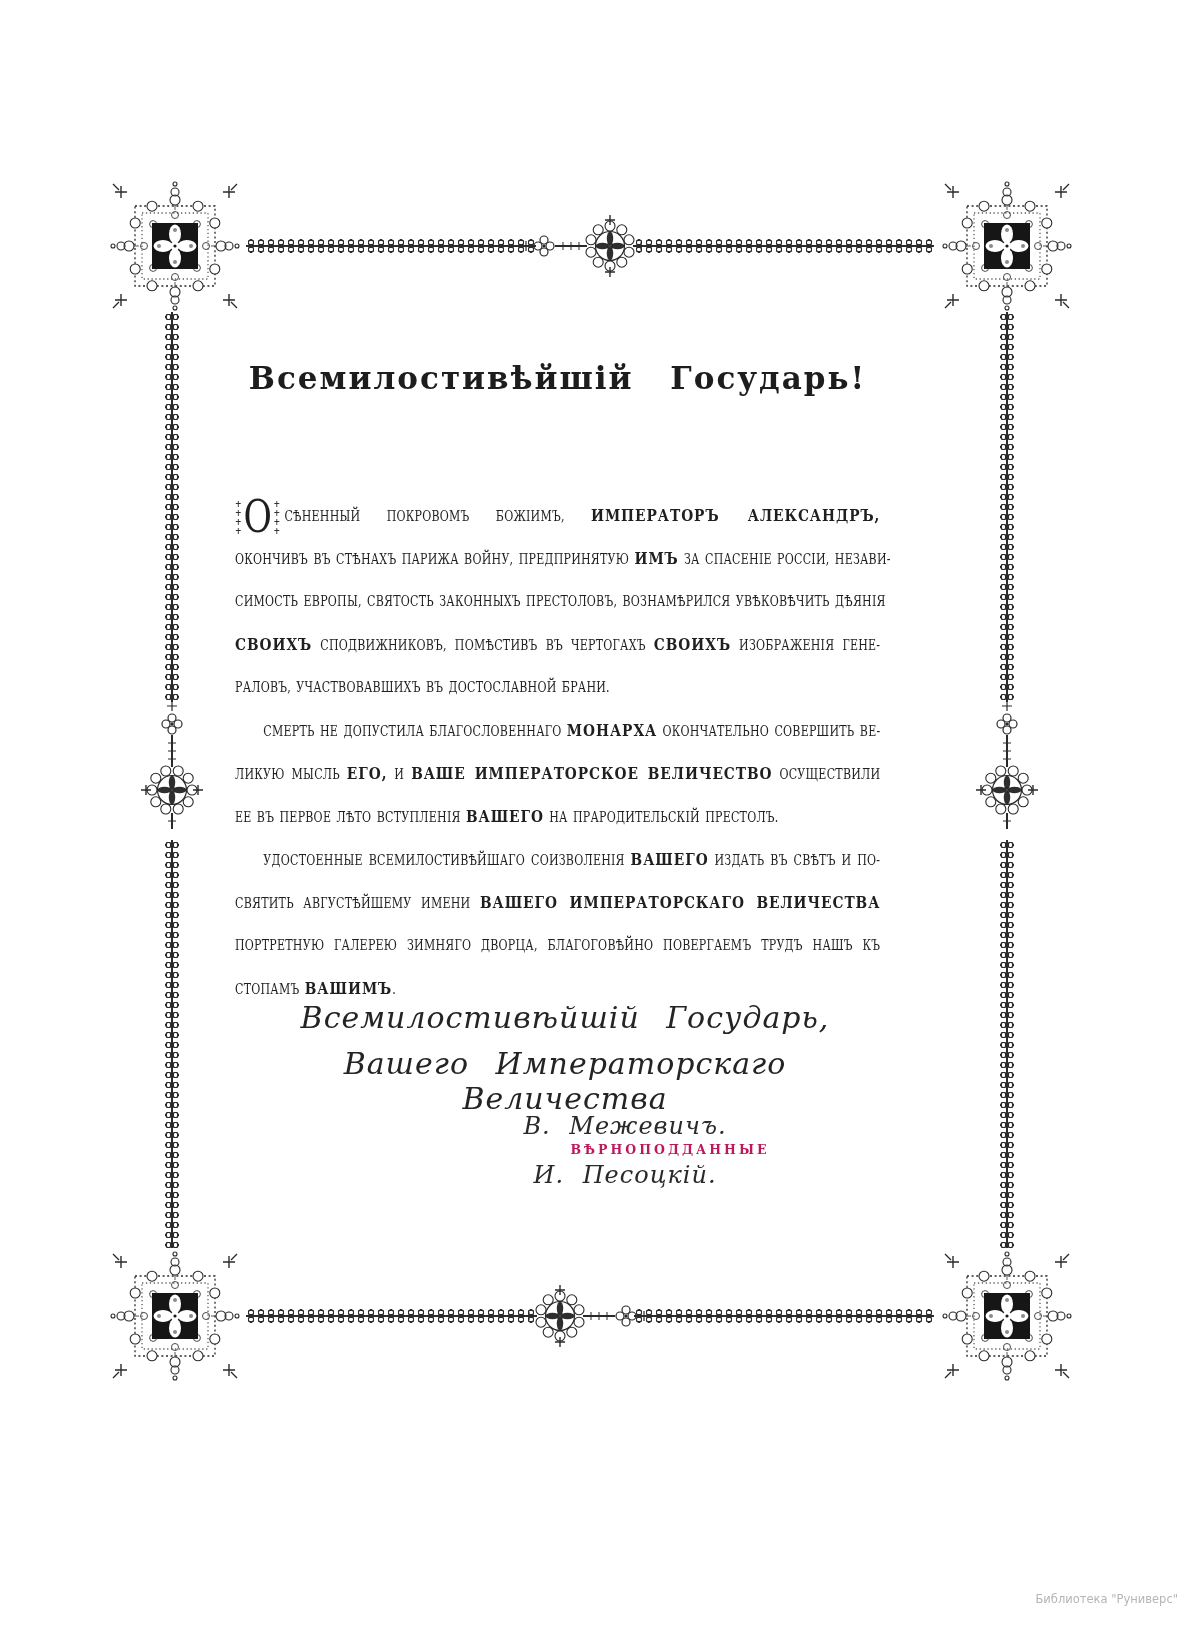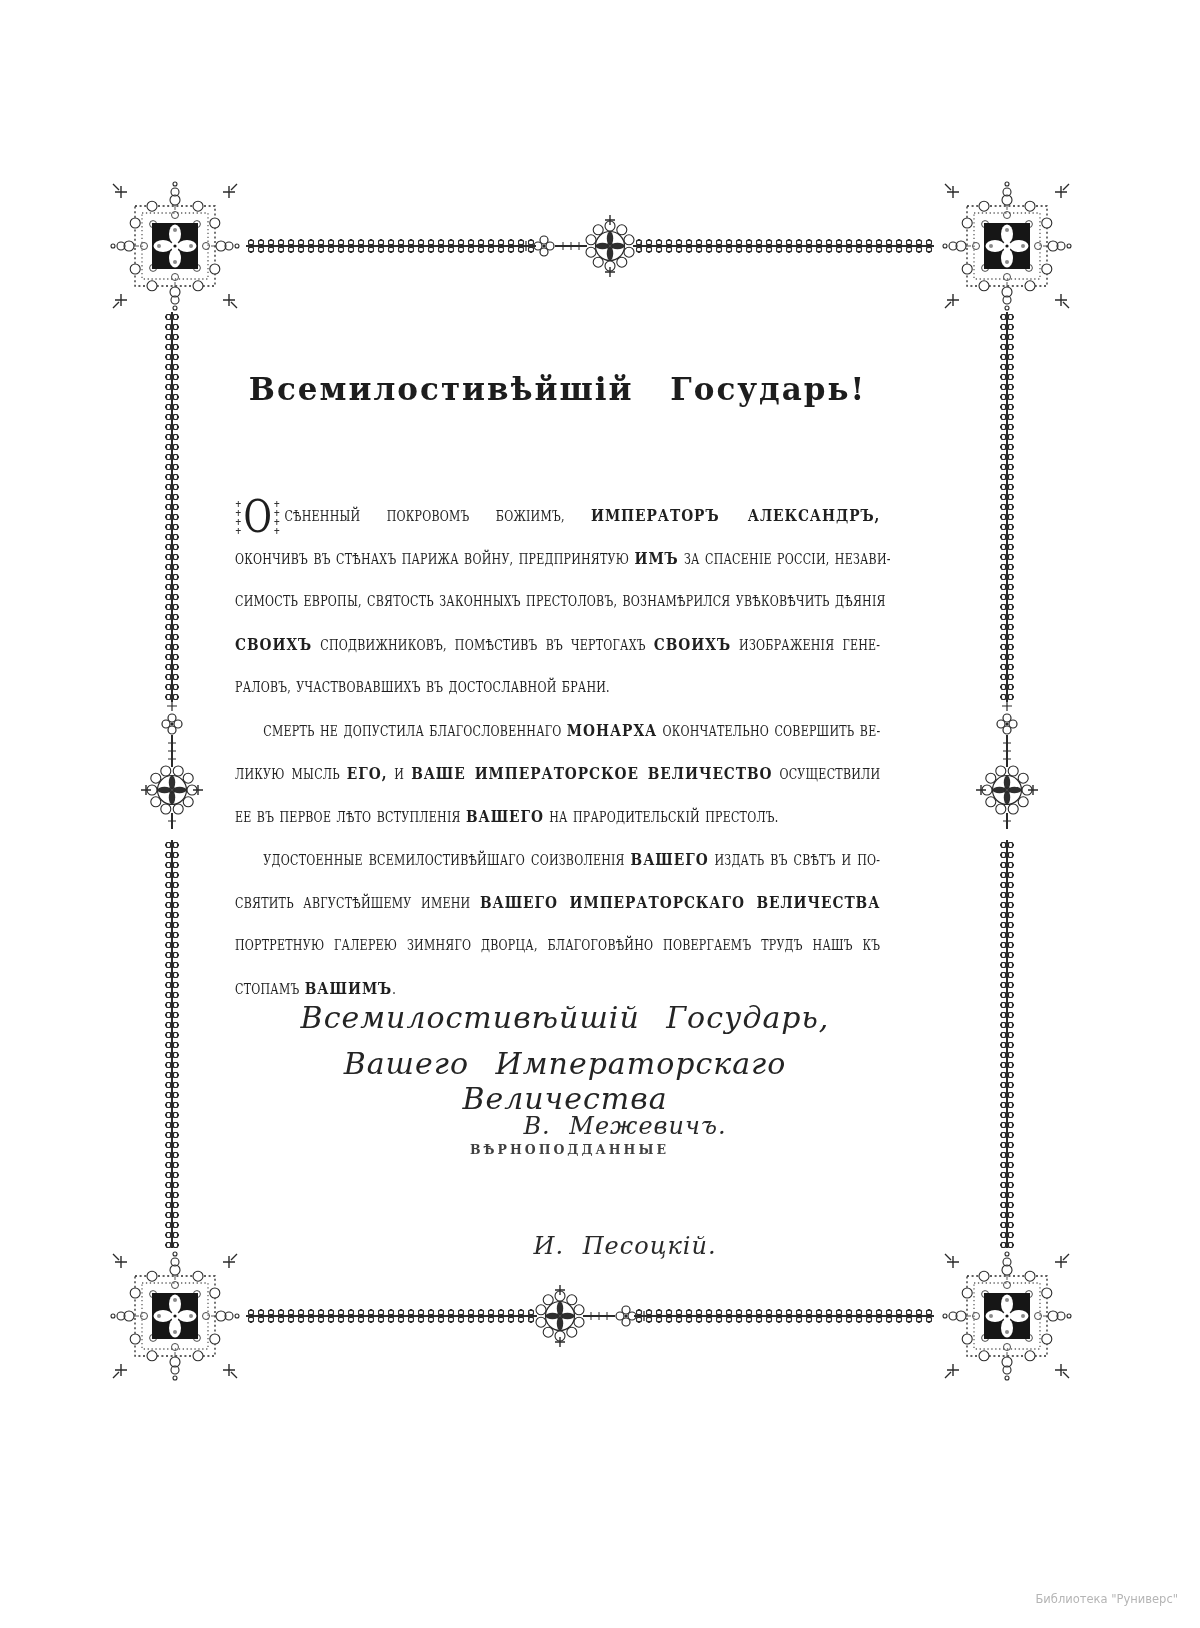--- a/index.html
+++ b/index.html
@@ -14,36 +14,36 @@
       radial-gradient(circle at 5px 11.5px, rgba(0,0,0,0) 1.7px, #2b2b2b 2px 3.1px, rgba(0,0,0,0) 3.5px),
       linear-gradient(to bottom, rgba(0,0,0,0) 7.3px, #2b2b2b 7.3px 8.7px, rgba(0,0,0,0) 8.7px);
     background-size:10px 16px;}
   .chain-v{position:absolute;width:16px;
     background-image:
       radial-gradient(circle at 4.5px 5px, rgba(0,0,0,0) 1.7px, #2b2b2b 2px 3.1px, rgba(0,0,0,0) 3.5px),
       radial-gradient(circle at 11.5px 5px, rgba(0,0,0,0) 1.7px, #2b2b2b 2px 3.1px, rgba(0,0,0,0) 3.5px),
       linear-gradient(to right, rgba(0,0,0,0) 7.3px, #2b2b2b 7.3px 8.7px, rgba(0,0,0,0) 8.7px);
     background-size:16px 10px;}
   
-  .title{position:absolute;left:225px;top:371px;width:665px;text-align:center;
+  .title{position:absolute;left:225px;top:360px;width:665px;text-align:center;
     font-size:31px;font-weight:bold;letter-spacing:2px;word-spacing:24px;color:#1d1d1d;}
   .bodyblock{position:absolute;left:235px;top:494px;width:820px;
     transform:scaleX(0.787);transform-origin:left top;}
   .line{height:43px;line-height:43px;font-size:14px;letter-spacing:.3px;word-spacing:2px;
     text-align:justify;text-align-last:justify;color:#1f1f1f;white-space:nowrap;}
   .line.last{text-align-last:left;}
   .line.indent{text-indent:36px;}
   .line .b{font-weight:bold;font-size:17.5px;letter-spacing:1.2px;}
   .init{display:inline-flex;align-items:center;height:43px;gap:2px;margin-right:5px;vertical-align:bottom;}
   .init .crosses{white-space:pre-line;font-size:10px;line-height:9px;font-weight:bold;color:#333;}
   .init .letter{font-size:44px;line-height:40px;font-weight:normal;color:#1d1d1d;}
   .script-line{position:absolute;left:235px;width:660px;text-align:center;font-style:italic;
     font-size:30px;letter-spacing:1px;word-spacing:16px;color:#242424;}
-  .subjects{position:absolute;left:470px;top:1142px;width:400px;
-    font-size:12.5px;font-weight:bold;letter-spacing:3px;color:#404040;}
+  .subjects{position:absolute;left:470px;top:1142px;width:400px;text-align:center;
+    font-size:12.5px;font-weight:bold;letter-spacing:3px;color:#be185d;}
   .sig{position:absolute;left:430px;width:390px;text-align:center;font-style:italic;
     font-size:24px;letter-spacing:1px;word-spacing:10px;color:#2a2a2a;}
   .watermark{position:absolute;right:22px;top:1592px;font-family:"DejaVu Sans",sans-serif;
     font-size:11.5px;color:#b5b5b5;}
 </style>
 </head>
 <body>
 
 <div class="page">
 
@@ -211,16 +211,16 @@
       <div class="line"><span>ПОРТРЕТНУЮ ГАЛЕРЕЮ ЗИМНЯГО ДВОРЦА, БЛАГОГОВѢЙНО ПОВЕРГАЕМЪ ТРУДЪ НАШЪ КЪ</span></div>
       <div class="line last"><span>СТОПАМЪ </span><span class="b">ВАШИМЪ</span><span>.</span></div>
     </div>
 
   <div class="script-line" style="top:1000px">Всемилостивѣйшій Государь,</div>
   <div class="script-line" style="top:1046px">Вашего Императорскаго Величества</div>
 
   <div class="subjects">ВѢРНОПОДДАННЫЕ</div>
 
   <div class="sig" style="top:1112px">В. Межевичъ.</div>
-  <div class="sig" style="top:1232px">И. Песоцкій.</div>
+  <div class="sig" style="top:1161px">И. Песоцкій.</div>
 
   <div class="watermark">Библиотека "Руниверс"</div>
 </div>
 
 </body></html>

